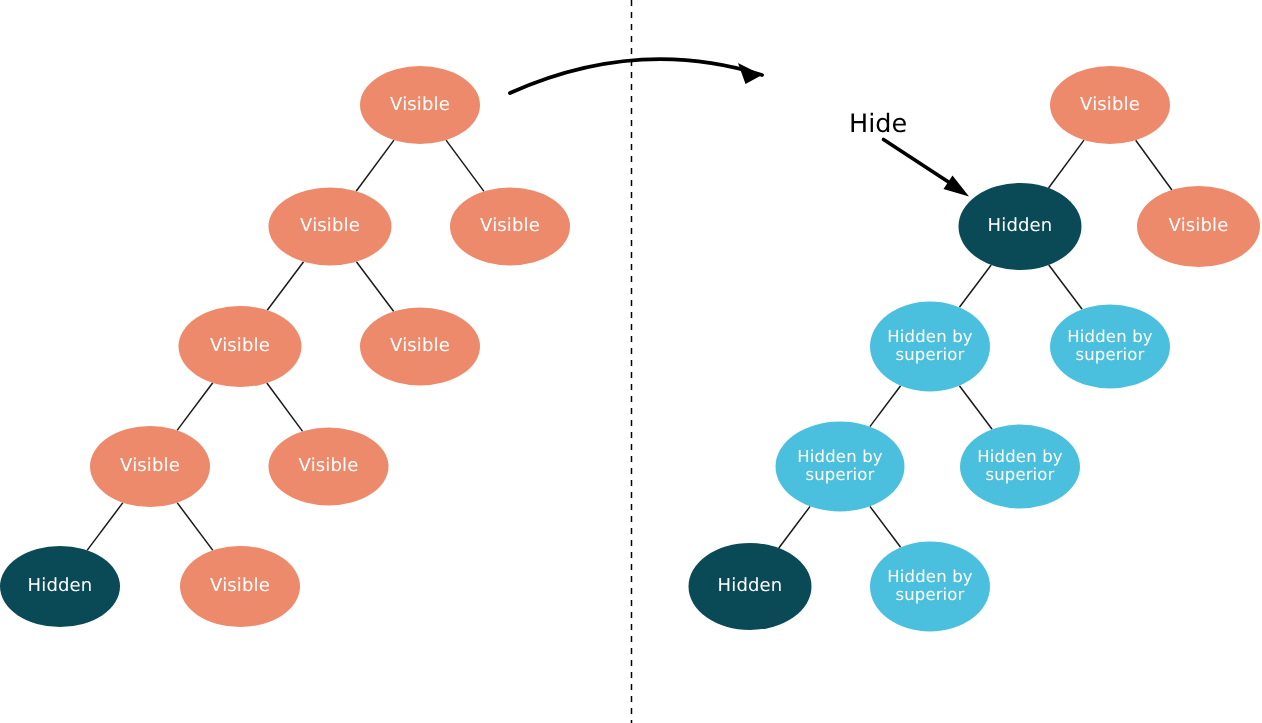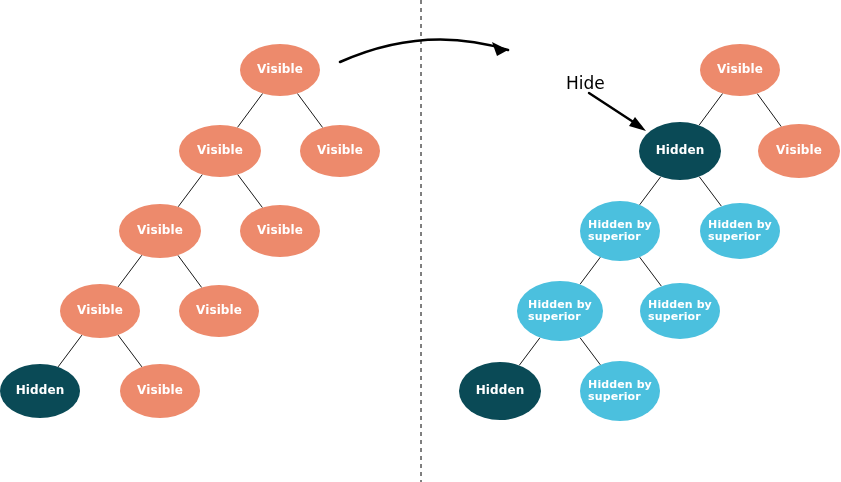--- a/index.html
+++ b/index.html
@@ -31,23 +31,23 @@
   #labels-layer { position: absolute; left:0; top:0; width:841px; height:482px; z-index: 4; }
 
   .node {
     position: absolute;
     display: flex;
     align-items: center;
     justify-content: center;
     border-radius: 50%;
     box-sizing: border-box;
     color: #ffffff;
-    text-align: left;
+    text-align: center;
     line-height: 1.12;
-    font-weight: 700;
+    font-weight: 400;
     letter-spacing: 0.1px;
     padding: 0 4px;
   }
   .node-label {
     display: block;
     white-space: pre-line;
     pointer-events: none;
   }
   .annotation-label {
     position: absolute;

